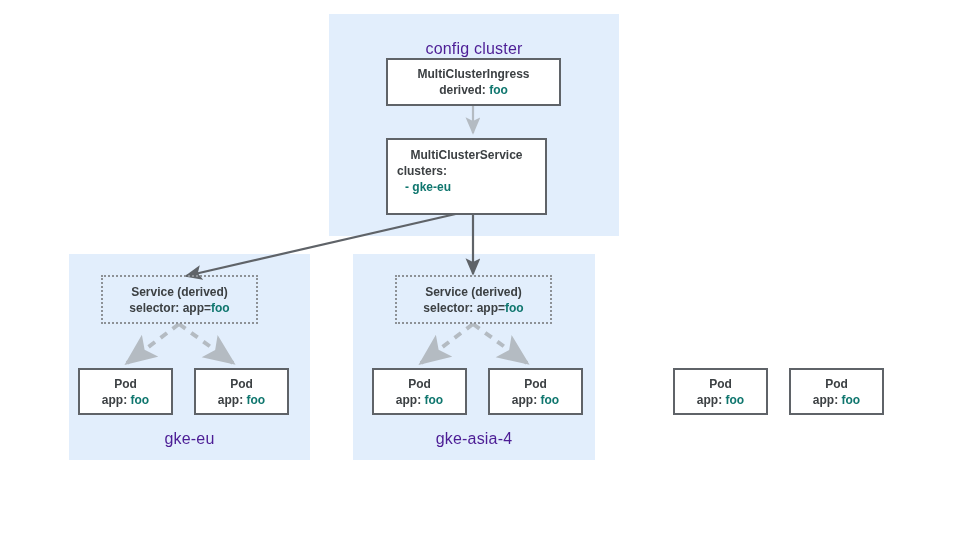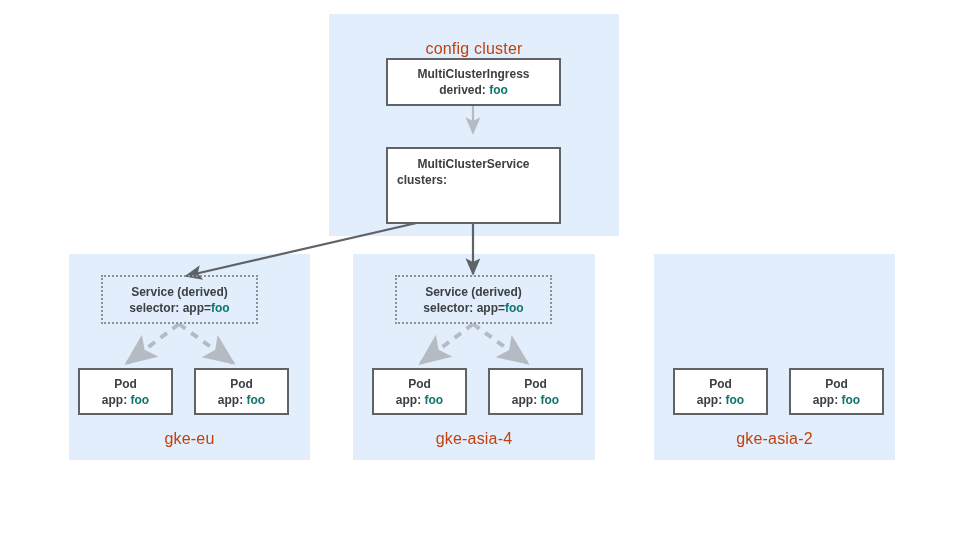--- a/index.html
+++ b/index.html
@@ -14,21 +14,21 @@
   
   .panel{
     position:absolute;
     background:#e2eefc;
     box-sizing:border-box;
   }
   .panel-title{
     position:absolute;
     left:0;right:0;
     text-align:center;
-    color:#c2410c;
+    color:#4c1d95;
     font-size:16px;
     letter-spacing:.2px;
     white-space:nowrap;
   }
 
   
   .node{
     position:absolute;
     background:#ffffff;
     border:2px solid #5f6368;
@@ -70,23 +70,20 @@
   </div>
 
   <div class="panel" style="left:69px;top:254px;width:241px;height:206px;">
     <div class="panel-title" style="top:176px;">gke-eu</div>
   </div>
 
   <div class="panel" style="left:353px;top:254px;width:242px;height:206px;">
     <div class="panel-title" style="top:176px;">gke-asia-4</div>
   </div>
 
-  <div class="panel" style="left:654px;top:254px;width:241px;height:206px;">
-    <div class="panel-title" style="top:176px;">gke-asia-2</div>
-  </div>
 
   <svg id="arrows" viewBox="0 0 960 540" xmlns="http://www.w3.org/2000/svg">
     <defs>
       <marker id="ah-solid" markerWidth="9" markerHeight="9" refX="7.2" refY="3.4" orient="auto" markerUnits="strokeWidth">
         <path d="M0,0 L8,3.4 L0,6.8 L1.7,3.4 z" fill="#5f6368"></path>
       </marker>
       <marker id="ah-light" markerWidth="9" markerHeight="9" refX="7.2" refY="3.4" orient="auto" markerUnits="strokeWidth">
         <path d="M0,0 L8,3.4 L0,6.8 L1.7,3.4 z" fill="#b4bbc2"></path>
       </marker>
     </defs>
@@ -105,24 +102,25 @@
   </svg>
 
   <div class="node" style="left:386px;top:58px;width:175px;height:48px;">
     <span class="ln">MultiClusterIngress</span>
     <span class="ln">
       <span>derived:</span>
       <span class="blue">foo</span>
     </span>
   </div>
 
-  <div class="node mcs" style="left:386px;top:147px;width:175px;height:77px;">
+  <div class="node mcs" style="left:386px;top:138px;width:161px;height:77px;">
     <span class="head">MultiClusterService</span>
     <span class="body">
       <span class="row">clusters:</span>
+      <span class="row ind blue">- gke-eu</span>
     </span>
   </div>
 
   <div class="node derived" style="left:101px;top:275px;width:157px;height:49px;">
     <span class="ln">Service (derived)</span>
     <span class="ln">
       <span>selector: app=</span><span class="blue">foo</span>
     </span>
   </div>
 

